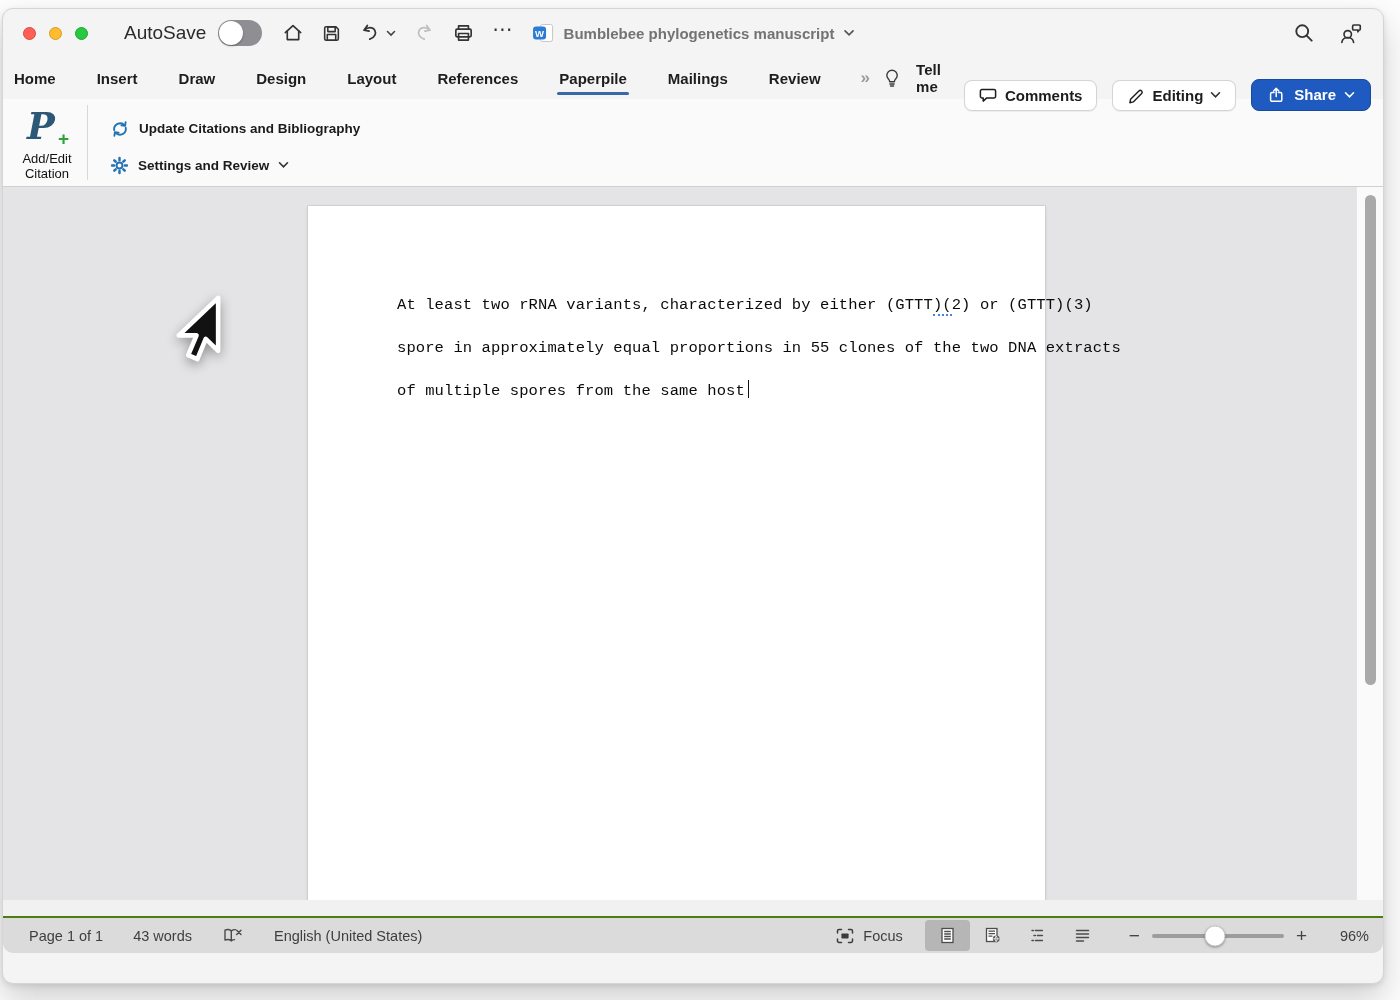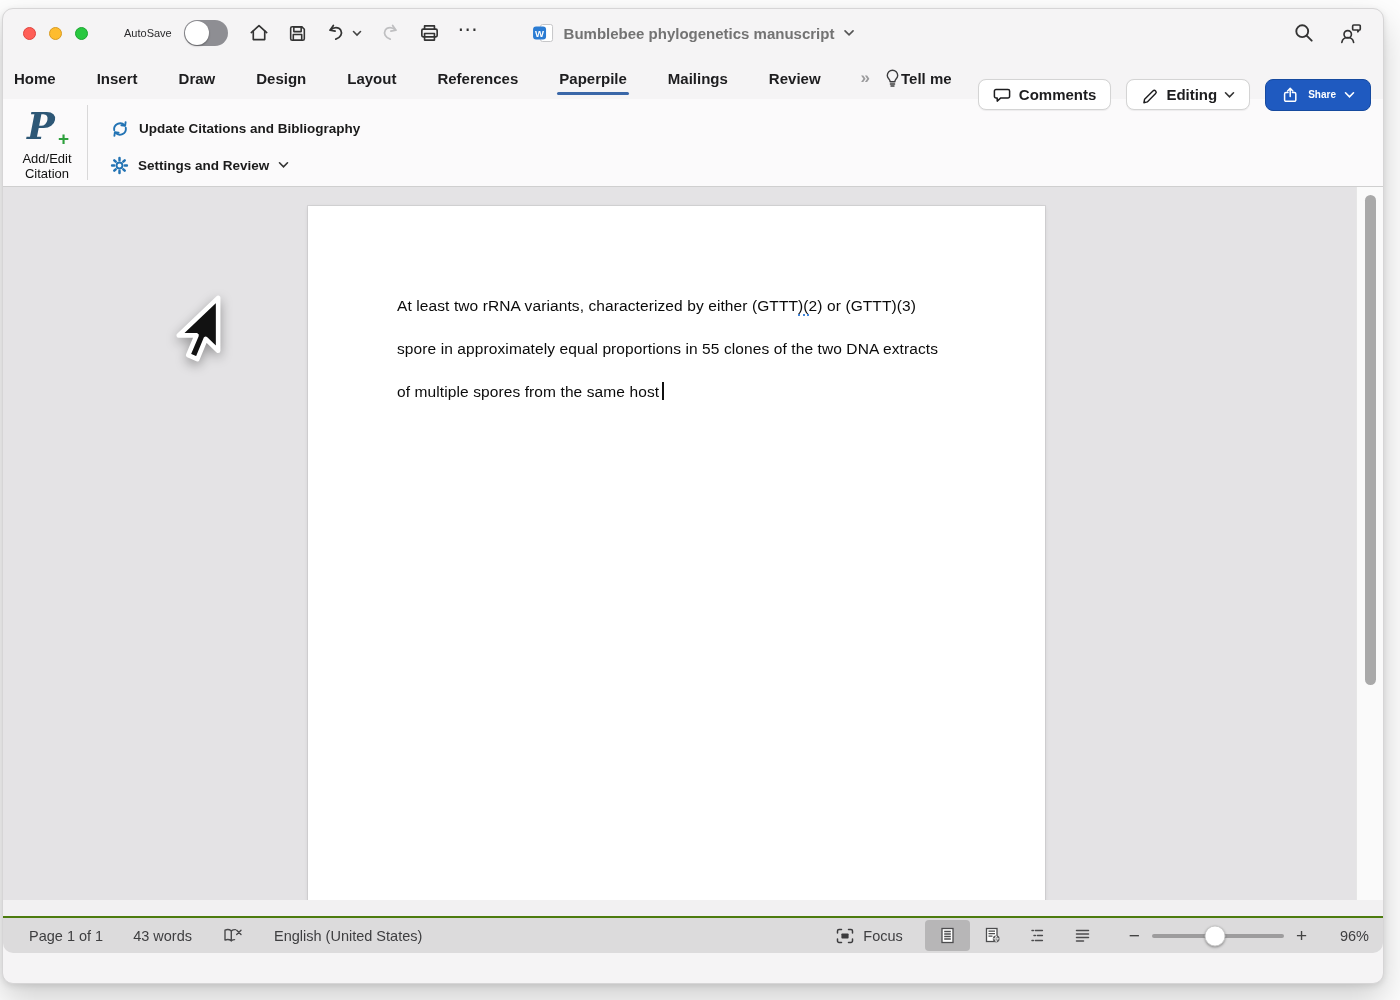--- a/index.html
+++ b/index.html
@@ -7,63 +7,63 @@
   .window { position:absolute; left:2px; top:8px; width:1382px; height:976px; border-radius:11px;
             background:#f5f4f5; border:1px solid #d6d5d6; box-shadow:0 16px 34px rgba(0,0,0,.18), 0 2px 6px rgba(0,0,0,.10); }
 
   
   .titlebar { position:relative; height:48px; display:flex; align-items:center; padding:0 20px; }
   .traffic { display:flex; gap:13px; align-items:center; }
   .light { width:13px; height:13px; border-radius:50%; }
   .light.red { background:#ff5f57; border:0.5px solid #e0443e; }
   .light.yellow { background:#febc2e; border:0.5px solid #d89b22; }
   .light.green { background:#28c840; border:0.5px solid #1da531; }
-  .autosave-label { margin-left:36px; font-size:11px; color:#2b2b2d; }
+  .autosave-label { margin-left:36px; font-size:19px; color:#2b2b2d; }
   .toggle { margin-left:12px; width:44px; height:26px; border-radius:13px; background:#8e8e93; position:relative; cursor:pointer; }
   .toggle .knob { position:absolute; left:1px; top:1px; width:24px; height:24px; border-radius:50%; background:#fff; box-shadow:0 1px 2px rgba(0,0,0,.35); }
   .tb-icons { display:flex; align-items:center; gap:17px; margin-left:20px; }
   .tb-btn { display:flex; align-items:center; color:#333; cursor:pointer; }
   .tb-btn svg { display:block; }
   .tb-btn.disabled { color:#bfbfc1; }
   .dots { font-size:20px; letter-spacing:2px; color:#333; line-height:10px; padding-bottom:8px; }
   .doc-title { position:absolute; left:50%; top:0; height:48px; transform:translateX(-50%);
                display:flex; align-items:center; gap:9px; cursor:pointer; }
   .doc-title .t { font-size:15px; font-weight:600; color:#737373; white-space:nowrap; }
   .tb-right { margin-left:auto; display:flex; align-items:center; gap:24px; color:#333; }
 
   
   .tabrow { height:42px; display:flex; align-items:center; padding:0 12px 0 10px; }
   .tab { position:relative; font-size:15px; font-weight:600; color:#1d1d1f; padding:9px 1px; margin-right:39px; cursor:pointer; white-space:nowrap; }
   .tab.active { font-weight:700; }
   .tab.active::after { content:""; position:absolute; left:-1px; right:-1px; bottom:1px; height:3px; border-radius:2px; background:#3a67a8; }
   .overflow-chevrons { color:#9b9b9d; font-size:17px; font-weight:600; margin-right:14px; cursor:pointer; }
-  .tellme { display:flex; align-items:center; gap:0; font-size:15px; font-weight:600; color:#1d1d1f; cursor:pointer; }
-  .tabrow-right { margin-left:auto; display:flex; align-items:center; gap:15px;margin-top:33px; }
+  .tellme { display:flex; align-items:center; gap:16px; font-size:15px; font-weight:600; color:#1d1d1f; cursor:pointer; }
+  .tabrow-right { margin-left:auto; display:flex; align-items:flex-end; gap:15px;margin-top:33px; }
   .pill-btn { display:flex; align-items:center; gap:7px; height:31px; padding:0 14px; background:#fff;
               border:1px solid #d4d4d4; border-radius:8px; font-size:15px; font-weight:600; color:#1d1d1f; cursor:pointer;
               box-shadow:0 0.5px 1px rgba(0,0,0,.06); }
   .share-btn { display:flex; align-items:center; gap:8px; height:32px; padding:0 15px; border-radius:8px;
-               background:#1f5ac0; color:#fff; font-size:10px; font-weight:600; cursor:pointer; border:1px solid #164a9f; }
+               background:#1f5ac0; color:#fff; font-size:15px; font-weight:600; cursor:pointer; border:1px solid #164a9f; }
   .chev { display:inline-block; }
 
   
   .ribbon { height:88px; background:#fbfafb; border-bottom:1px solid #cfcfcf; display:flex; align-items:stretch; padding:0 6px; }
   .add-cite { width:76px; display:flex; flex-direction:column; align-items:center; justify-content:center; cursor:pointer; padding-top:2px; }
   .pp-logo { position:relative; height:42px; width:40px; }
   .pp-logo .p { font-size:37px; font-weight:700; color:#2d5776; font-family:"DejaVu Serif","Liberation Serif",serif; font-style:italic; line-height:40px; }
   .pp-logo .plus { position:absolute; right:-2px; bottom:-2px; font-size:19px; font-weight:700; color:#2da03c; }
   .add-cite .lbl { font-size:13px; color:#111; line-height:15px; text-align:center; margin-top:3px; }
   .rib-div { width:1px; background:#d9d8d9; margin:6px 2px; }
   .rib-rows { display:flex; flex-direction:column; justify-content:center; gap:9px; padding-left:20px; }
   .rib-row { display:flex; align-items:center; gap:9px; cursor:pointer;margin-top:8px; }
   .rib-row .lbl { font-size:13.5px; font-weight:600; color:#1b1b1b; }
   .rib-row svg { display:block; }
 
   
-  .docarea { position:relative; height:713px; background:#e4e3e5; overflow:hidden; }
+  .docarea { position:relative; height:713px; background:#e4e3e5; overflow:hidden;font-family:Liberation Mono, monospace; }
   .page { position:absolute; left:305px; top:19px; width:737px; height:723px; background:#fff;
           box-shadow:0 0 0 1px rgba(0,0,0,.06), 0 1px 4px rgba(0,0,0,.10); cursor:text; }
   .doc-text { padding:78px 60px 0 89px; }
   .doc-text p { font-size:15.5px; color:#0b0b0b; line-height:43px; white-space:nowrap; letter-spacing:0.1px; }
   .gram { border-bottom:2px dotted #4285d8; cursor:pointer; }
   .caret { display:inline-block; width:1.5px; height:18px; background:#111; vertical-align:-3px; margin-left:3px; }
   .mouse-cursor { position:absolute; left:166px; top:106px; pointer-events:none; filter:drop-shadow(0 4px 6px rgba(0,0,0,.35)); }
   .vscroll { position:absolute; right:0; top:0; width:27px; height:760px; background:#fafafa; border-left:1px solid #e6e6e6; cursor:pointer; }
   .vthumb { position:absolute; left:8px; top:8px; width:11px; height:490px; border-radius:6px; background:#a9a9a9; cursor:grab; }
   .hstrip { height:16px; background:#f2f1f2; }

